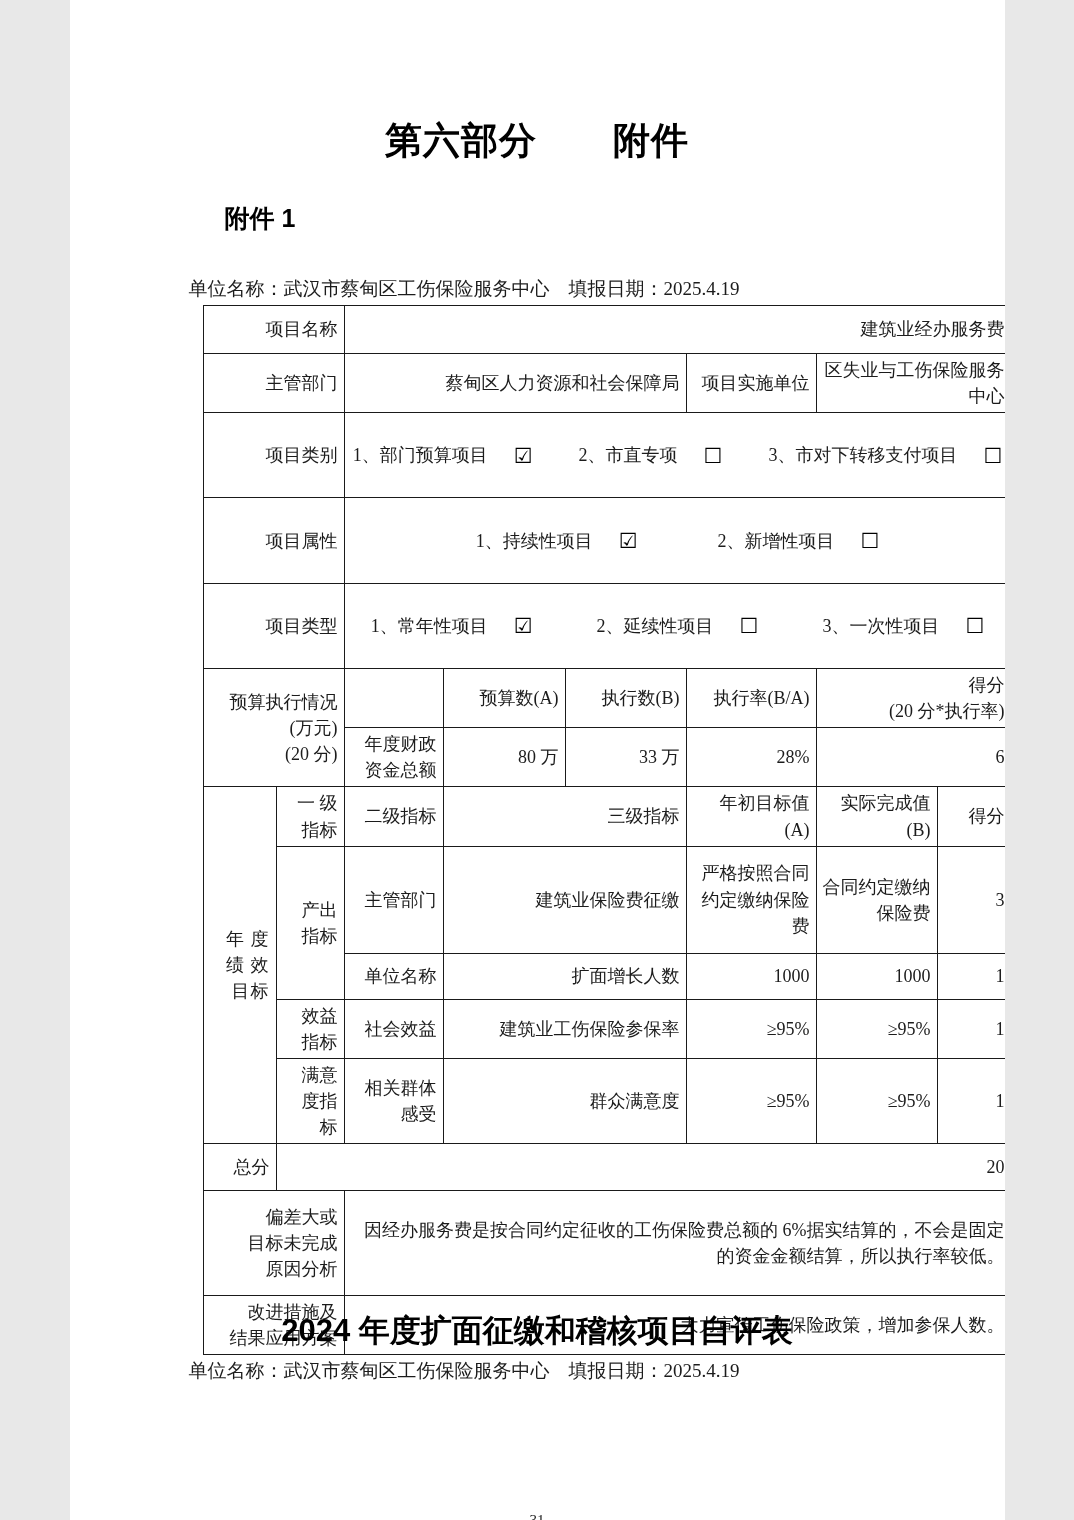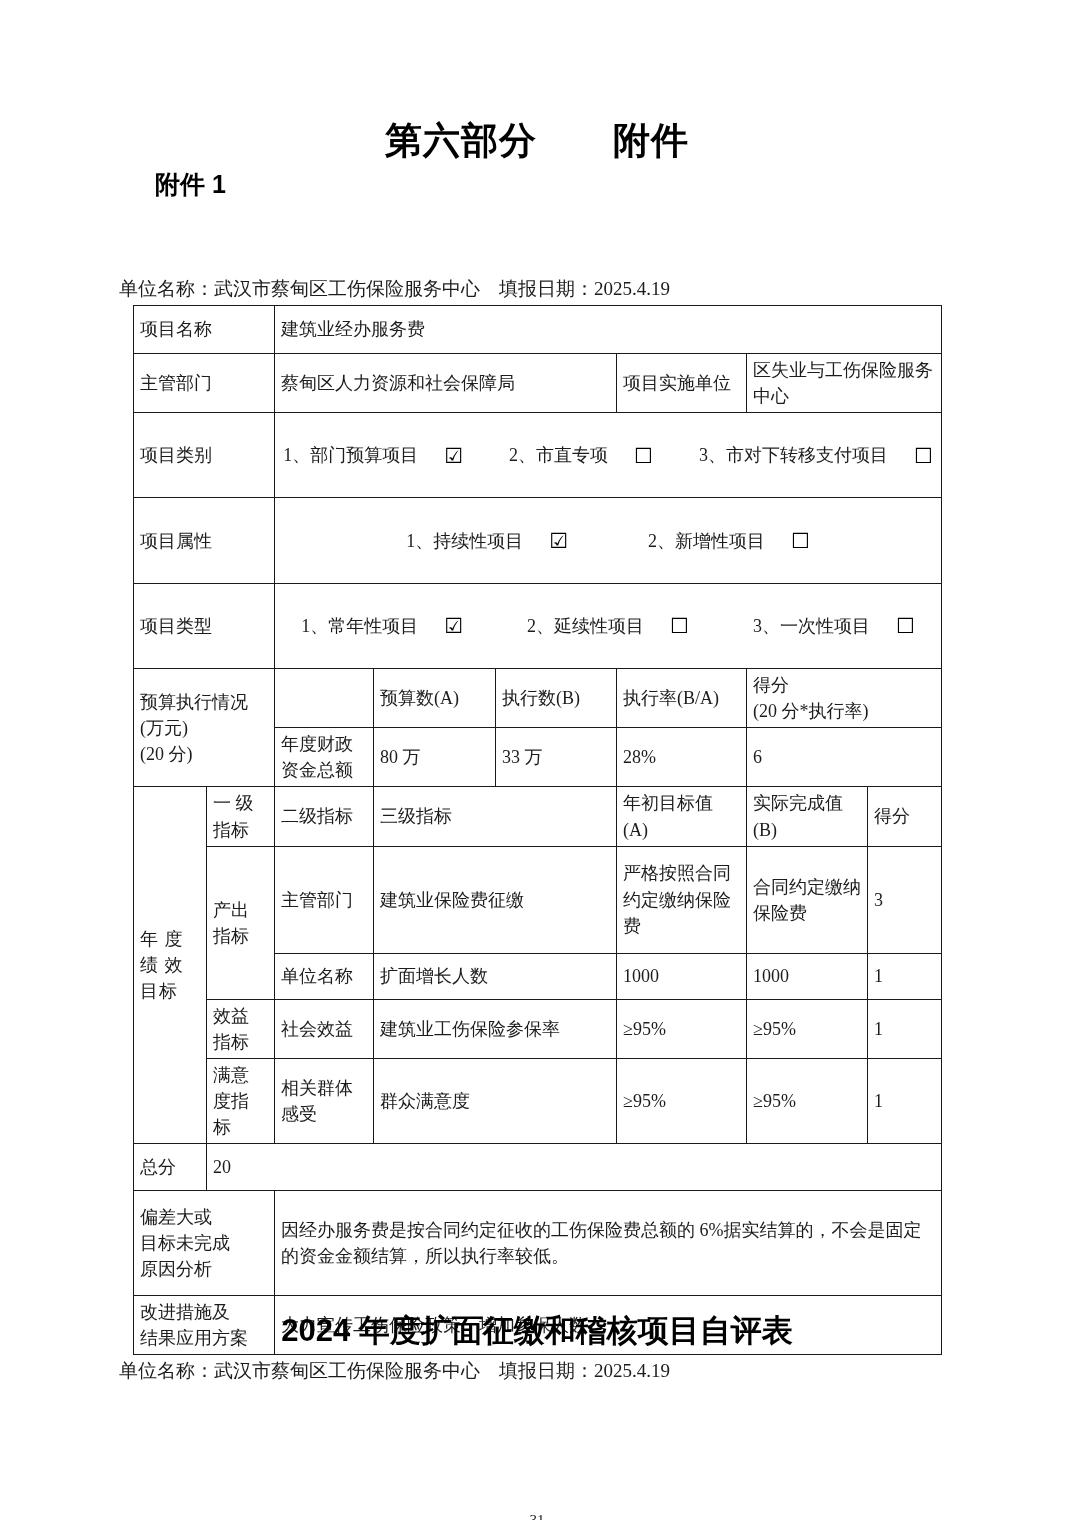--- a/index.html
+++ b/index.html
@@ -1,46 +1,46 @@
 <!DOCTYPE html>
 <html><head>
 <meta charset="utf-8">
 <style>
   * { margin:0; padding:0; box-sizing:border-box; }
   html,body { background:#e8e8e8; }
   .page {
     position:relative;
-    width:1074px; height:1520px;
+    width:935px; height:1520px;
     background:#ffffff;
     margin:0 auto;
     overflow:hidden;
     color:#1c1c1c;
     font-family:"Liberation Serif","DejaVu Serif",serif;
   }
   .hei { font-family:"Liberation Sans","DejaVu Sans",sans-serif; font-weight:bold; }
   .abs { position:absolute; }
   .center-line { left:0; width:100%; text-align:center; }
 
   .section-title { top:116px; font-size:37px; letter-spacing:1px; color:#000; }
-  .attachment-label { top:168px; left:155px; font-size:25px; color:#000; }
+  .attachment-label { top:202px; left:155px; font-size:25px; color:#000; }
   .form-title-1 { top:227px; font-size:31px; color:#000; }
   .unit-line-1 { top:276px; left:119px; font-size:19px; }
   .form-title-2 { top:1310px; font-size:31px; color:#000; }
   .unit-line-2 { top:1358px; left:119px; font-size:19px; }
   .page-number { top:1512px; font-size:15px; font-family:"Liberation Serif","DejaVu Serif",serif; }
 
   table.eval {
     position:absolute; top:305px; left:133px;
     width:808px; table-layout:fixed;
     border-collapse:collapse;
     font-size:18px;
   }
   table.eval td {
     border:1.5px solid #1a1a1a;
-    text-align:left;
+    text-align:right;
     vertical-align:middle;
     padding:3px 6px;
     white-space:pre-line;
     line-height:1.45;
   }
   td.l { text-align:left; padding-left:10px; }
   td.pad { padding:8px 14px; line-height:1.75; }
   td.narrow { padding:3px 14px; }
   td.vlabel { line-height:2.0; letter-spacing:1px; }
   tr.h48 { height:48px; } tr.h52 { height:52px; } tr.h46 { height:46px; }

